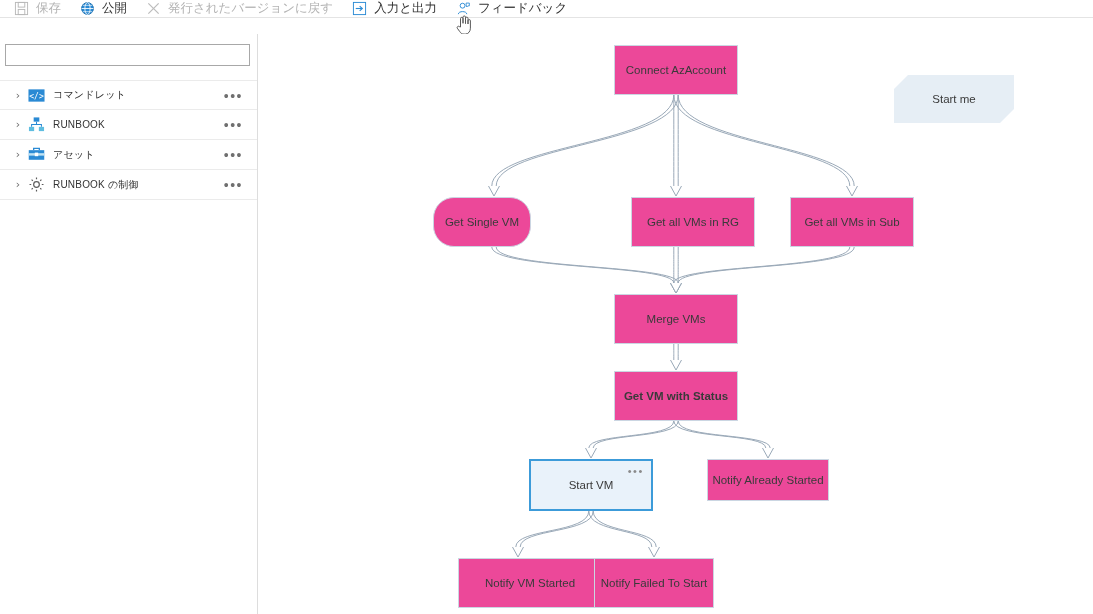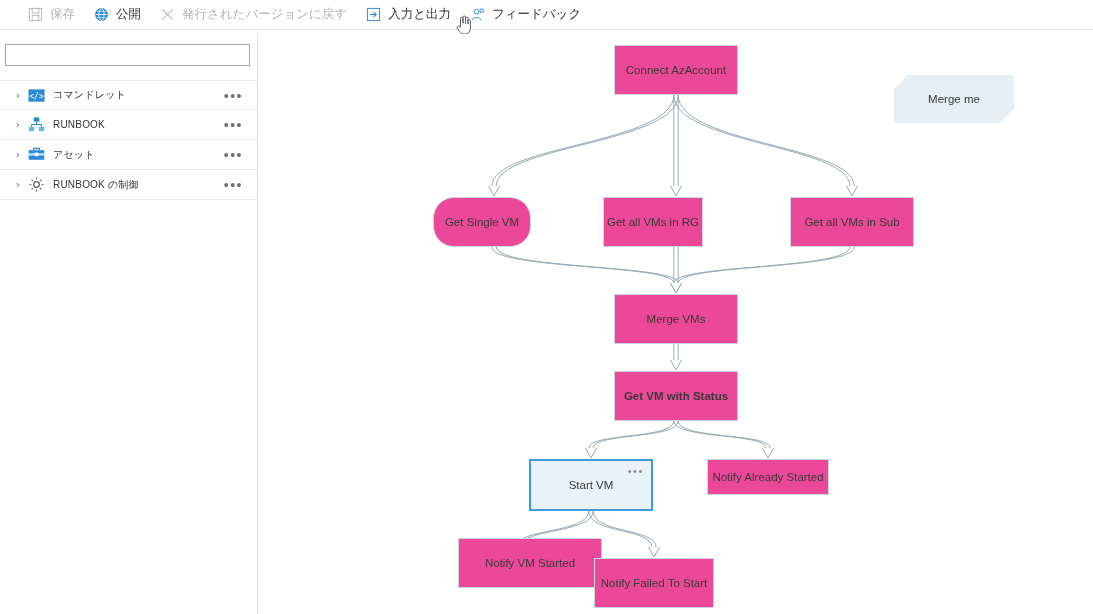--- a/index.html
+++ b/index.html
@@ -14,26 +14,26 @@
     background: #ffffff;
     font-family: "Liberation Sans", "DejaVu Sans", sans-serif;
     -webkit-font-smoothing: antialiased;
   }
 
   
   #toolbar {
     position: absolute;
     left: 0; top: 0;
     width: 1093px;
-    height: 30px;
+    height: 18px;
     background: #ffffff;
     border-bottom: 1px solid #e4e4e4;
     display: flex;
     align-items: center;
-    padding-left: 20px;
+    padding-left: 6px;
     box-sizing: border-box;
   }
   .tb-item {
     display: flex;
     align-items: center;
     height: 26px;
     padding: 0 8px 0 6px;
     margin-right: 2px;
     font-size: 12.5px;
     color: #333333;
@@ -445,44 +445,44 @@
                  397.2 494.2,
                  397.2 513" fill="none" stroke="#9aa9b8" stroke-width="1"></path>
         <path d="M 389.5 513 L 395 523 L 400.5 513" fill="#ffffff" stroke="#9aa9b8" stroke-width="1" stroke-linejoin="miter"></path>
       </g>
     </svg>
   <div id="node-layer">
       <div class="node" style="left: 355px; top: 11px; width: 124px; height: 50px;">
         <span>Connect AzAccount</span>
       </div>
       <div class="node readme" style="left: 635px; top: 41px; width: 120px; height: 48px;">
-        <span>Merge me</span>
+        <span>Start me</span>
       </div>
       <div class="node" style="left: 174px; top: 163px; width: 98px; height: 50px; border-radius: 21px;">
         <span>Get Single VM</span>
       </div>
-      <div class="node" style="left: 344px; top: 163px; width: 100px; height: 50px;">
+      <div class="node" style="left: 372px; top: 163px; width: 124px; height: 50px;">
         <span>Get all VMs in RG</span>
       </div>
       <div class="node" style="left: 531px; top: 163px; width: 124px; height: 50px; text-align: center;">
         <span>Get all VMs in Sub</span>
       </div>
       <div class="node" style="left: 355px; top: 260px; width: 124px; height: 50px; justify-content: center;">
         <span>Merge VMs</span>
       </div>
       <div class="node" style="left: 355px; top: 337px; width: 124px; height: 50px; font-weight: bold;">
         <span>Get VM with Status</span>
       </div>
       <div class="node selected" style="left: 270px; top: 425px; width: 124px; height: 52px;">
         <span>Start VM</span>
         <span class="node-dots">•••</span>
       </div>
-      <div class="node" style="left: 448px; top: 425px; width: 122px; height: 36px;">
+      <div class="node" style="left: 448px; top: 425px; width: 122px; height: 42px;">
         <span>Notify Already Started</span>
       </div>
-      <div class="node" style="left: 199px; top: 504px; width: 144px; height: 50px;">
+      <div class="node" style="left: 199px; top: 524px; width: 144px; height: 50px;">
         <span>Notify VM Started</span>
       </div>
       <div class="node" style="left: 335px; top: 524px; width: 120px; height: 50px;">
         <span>Notify Failed To Start</span>
       </div>
     </div>
 </div>
 
 </body></html>

